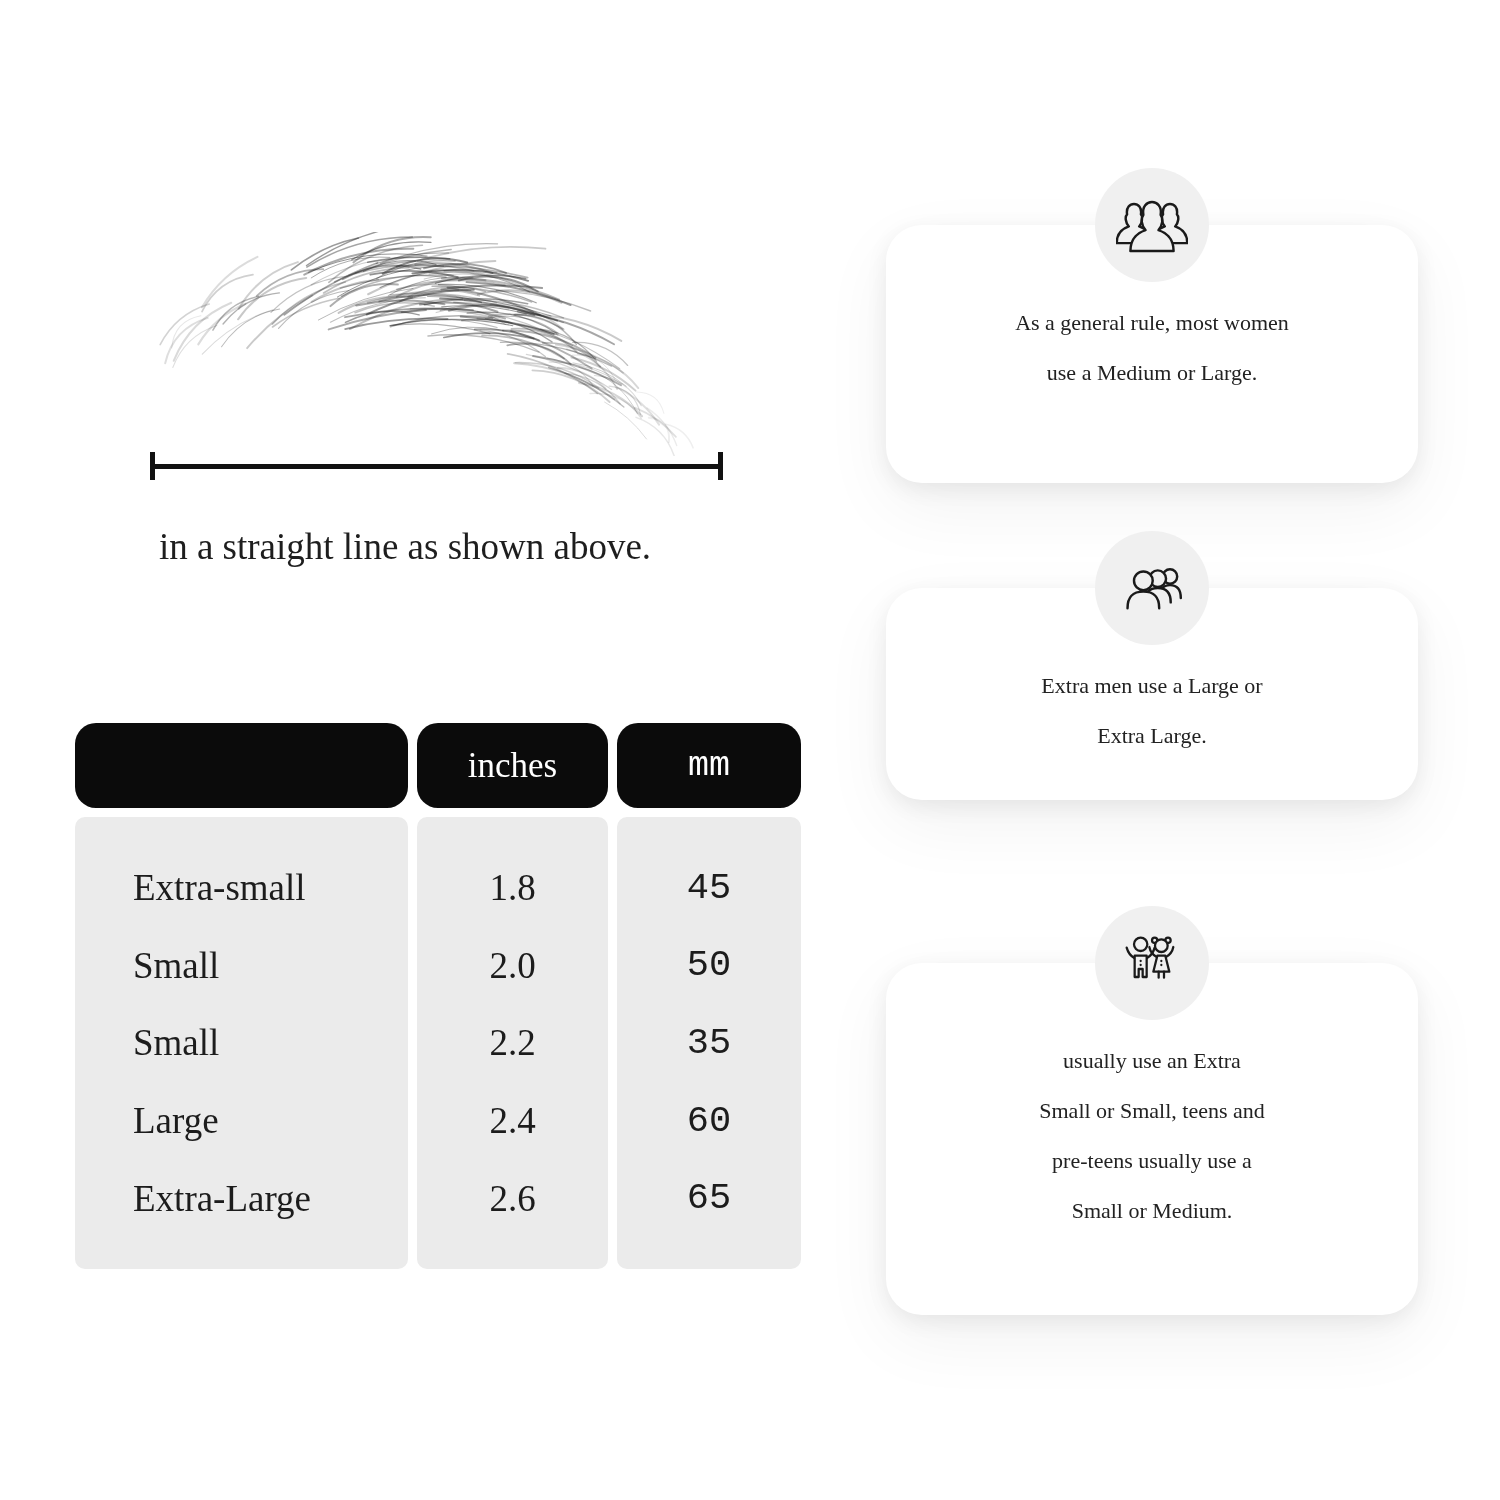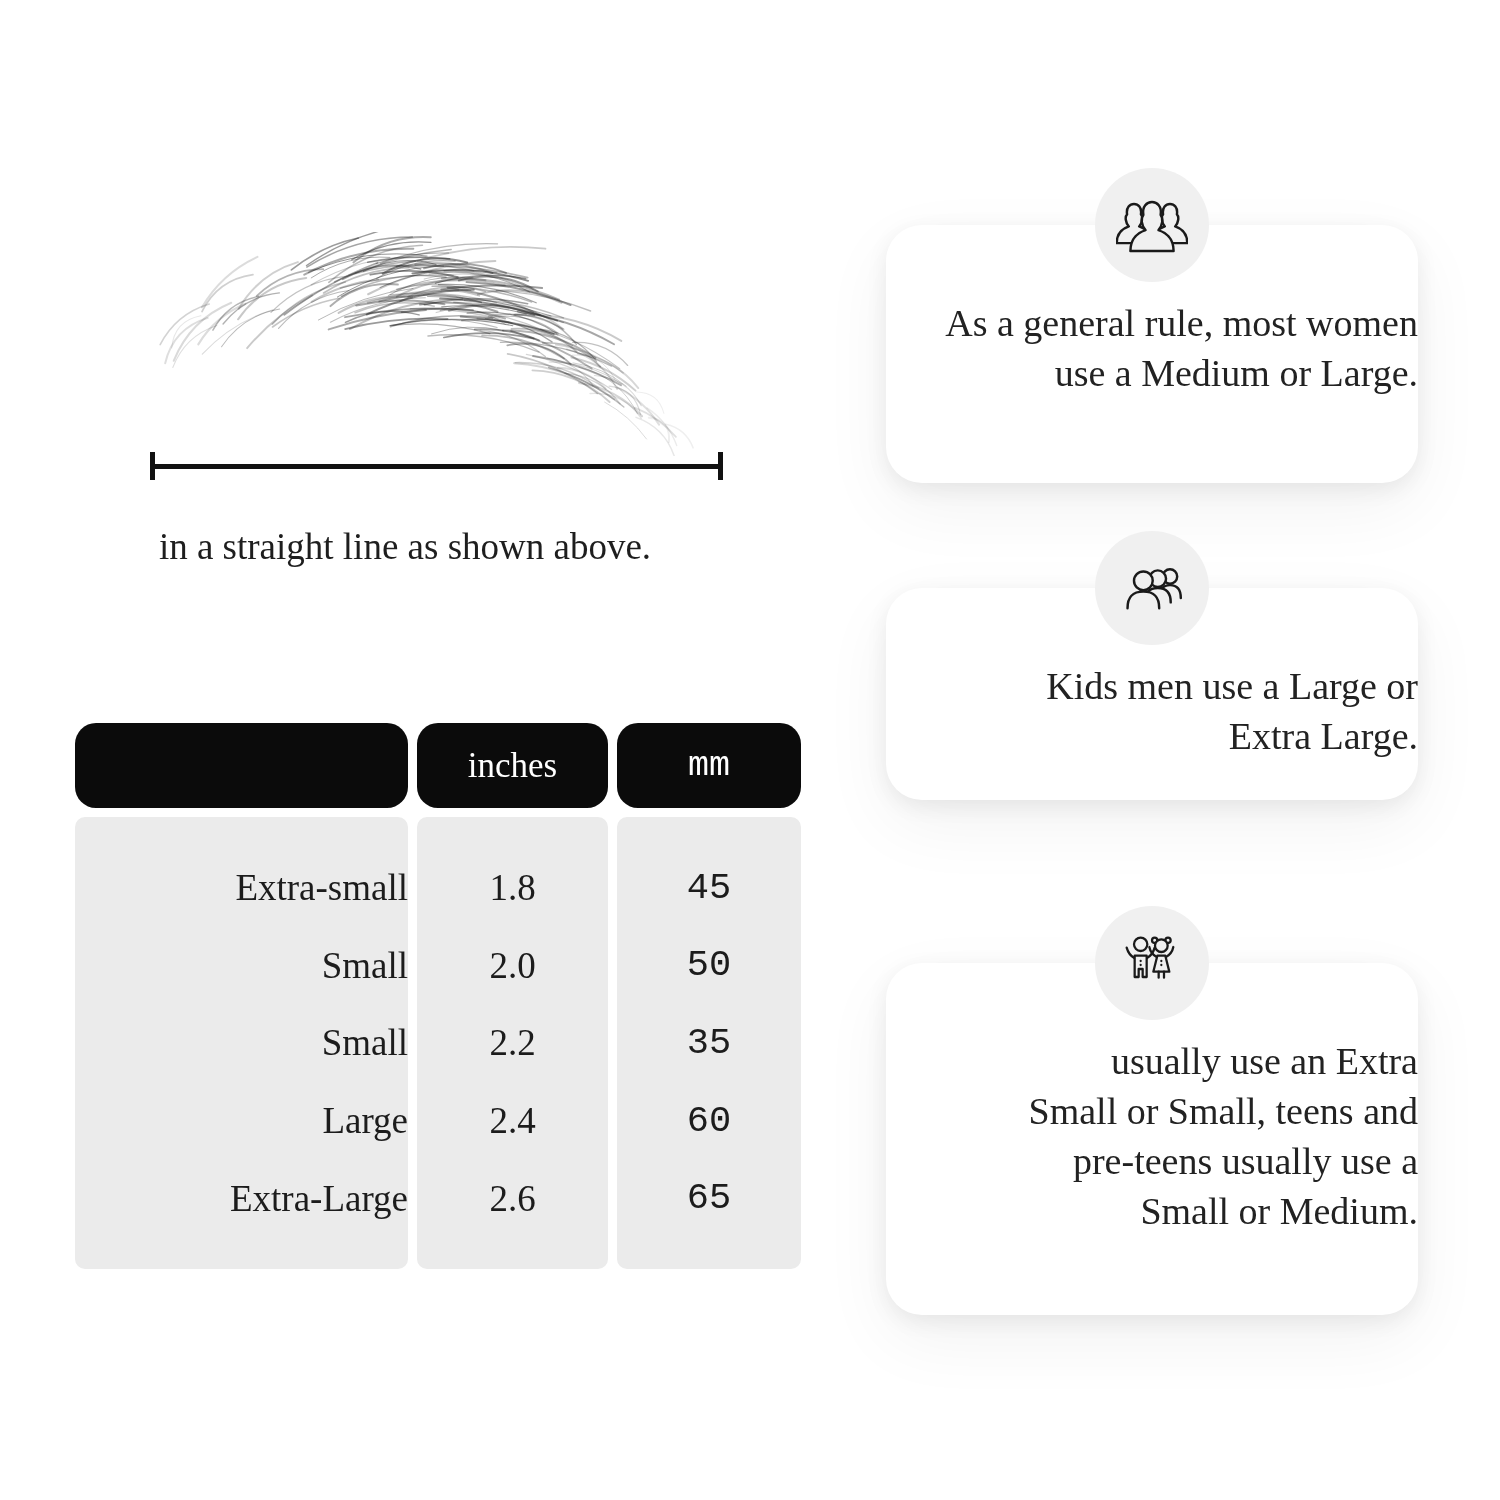--- a/index.html
+++ b/index.html
@@ -25,31 +25,31 @@
   
   .size-table{left:75px;top:723px;width:726px;}
   .thead{display:flex;gap:9px;height:85px;}
   .th{background:#0b0b0b;border-radius:21px;color:#fff;font-size:35px;
       display:flex;align-items:center;justify-content:center;}
   .w1{width:333px;} .w2{width:191px;} .w3{width:184px;font-family:Liberation Mono, monospace;}
   .tbody{display:flex;gap:9px;margin-top:9px;height:452px;}
   .col{background:#ebebeb;border-radius:10px;display:flex;flex-direction:column;
        justify-content:space-evenly;font-size:37px;color:#1c1c1c;box-sizing:border-box;padding:14px 0;}
   .col .cell{text-align:center;}
-  .col.labels .cell{text-align:right;}
+  .col.labels .cell{text-align:left;padding-left:58px;}
 
   
   .card{position:absolute;left:886px;width:532px;background:#fff;border-radius:36px;
         box-shadow:0 6px 22px rgba(0,0,0,.07),0 24px 70px rgba(0,0,0,.055);
         box-sizing:border-box;padding-top:73px;}
   .card .icon-circle{position:absolute;top:-57px;left:50%;transform:translateX(-50%);
         width:114px;height:114px;border-radius:50%;background:#f0f0f0;
         display:flex;align-items:center;justify-content:center;}
   .card .icon-circle svg{width:72px;height:60px;display:block;}
-  .card .text{font-size:38px;line-height:50px;text-align:right;color:#222;}
+  .card .text{font-size:22px;line-height:50px;text-align:center;color:#222;}
   #card-women{top:225px;height:258px;}
   #card-men{top:588px;height:212px;}
   #card-kids{top:963px;height:352px;}
 
   .ic{fill:none;stroke:#1a1a1a;stroke-width:3.4;stroke-linejoin:round;stroke-linecap:round;}
   .ic-fill{fill:#f0f0f0;stroke:#1a1a1a;stroke-width:3.4;stroke-linejoin:round;stroke-linecap:round;}
   .dot{fill:#1a1a1a;stroke:none;}
 </style>
 </head>
 <body>
@@ -283,21 +283,21 @@
       <svg viewBox="0 0 100 80">
         <path class="ic-fill" d="M 60,54 C 60,41 66,36 75,36 C 84,36 90,41 90,54"></path>
         <circle class="ic-fill" cx="75" cy="24" r="10"></circle>
         <path class="ic-fill" d="M 40,60 C 40,45 47,40 58,40 C 69,40 76,45 76,60"></path>
         <circle class="ic-fill" cx="58" cy="27" r="11.5"></circle>
         <path class="ic-fill" d="M 16,68 C 16,51 24,45 38,45 C 52,45 60,51 60,68"></path>
         <circle class="ic-fill" cx="38" cy="30" r="13"></circle>
       </svg>
     </div>
     <div class="text">
-      <div>Kids men use a Large or</div>
+      <div>Extra men use a Large or</div>
       <div>Extra Large.</div>
     </div>
   </div>
 
   <div class="card" id="card-kids">
     <div class="icon-circle">
       <svg viewBox="0 0 100 90">
 
         <path class="ic" d="M 24,38 Q 15,33 12,22"></path>
         <path class="ic" d="M 42,38 Q 51,33 54,22"></path>

